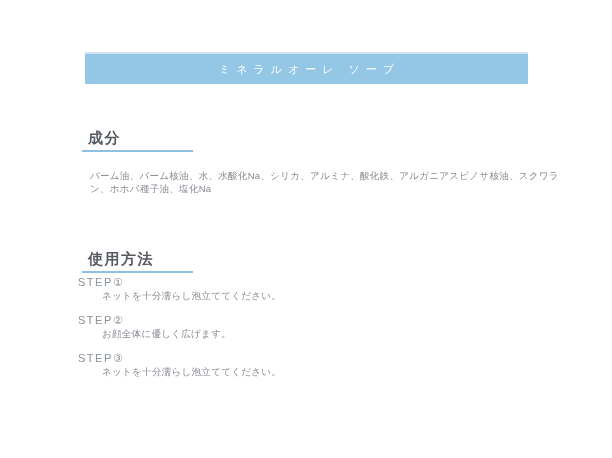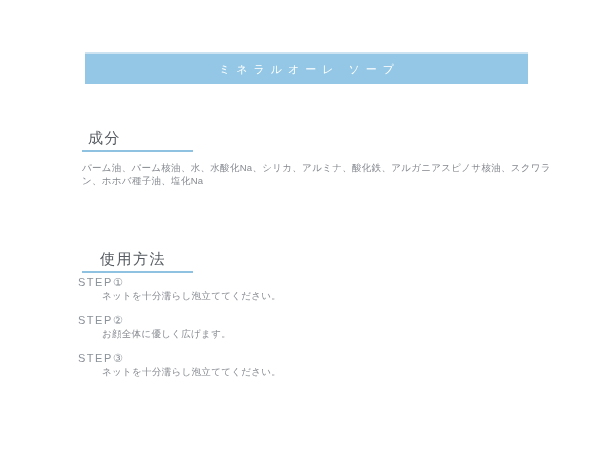--- a/index.html
+++ b/index.html
@@ -36,42 +36,42 @@
     letter-spacing: 6px;
     font-weight: 500;
     text-indent: 6px; 
     white-space: nowrap;
   }
   
   .sec-heading {
     position: absolute;
     margin: 0;
     font-size: 15px;
-    font-weight: 400;
+    font-weight: 700;
     color: #565b61;
     letter-spacing: 1.5px;
     white-space: nowrap;
   }
   .heading-underline {
     position: absolute;
     width: 111px;
     height: 2px;
     background: #8fc2e0;
   }
   .h-ingredients { left: 88px; top: 129px; }
   .u-ingredients { left: 82px; top: 150px; }
-  .h-usage { left: 100px; top: 250px; }
+  .h-usage { left: 88px; top: 250px; }
   .u-usage { left: 82px; top: 271px; }
   
   .ingredients-body {
     position: absolute;
     left: 78px;
     top: 157px;
     width: 470px;
-    margin: 4px;
+    margin: 12px;
     font-size: 9.5px;
     line-height: 13px;
     letter-spacing: 0.3px;
     color: #85898f;
   }
   
   .steps {
     position: absolute;
     left: 78px;
     top: 276px;

